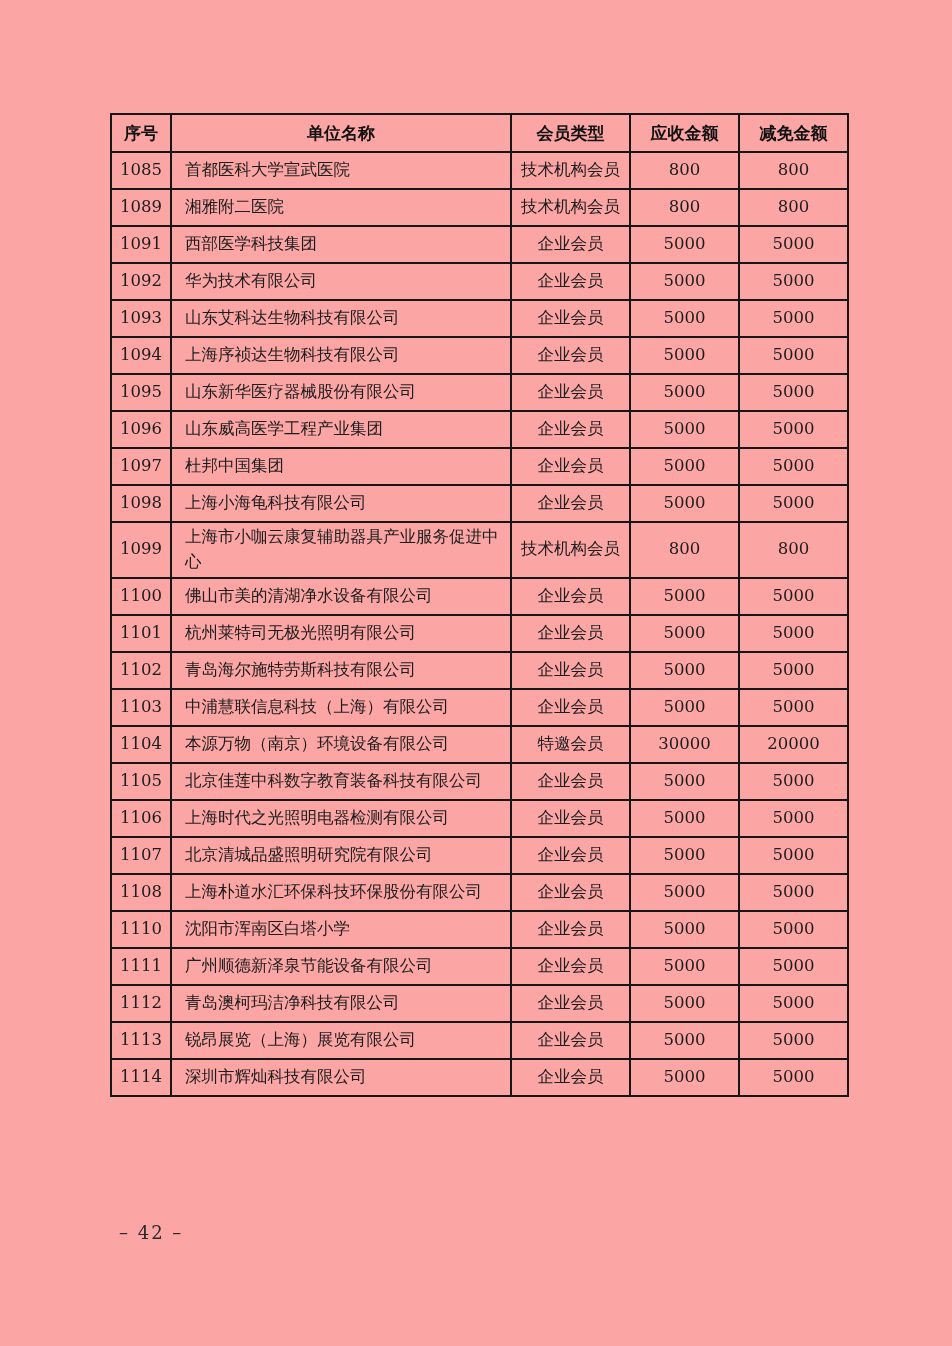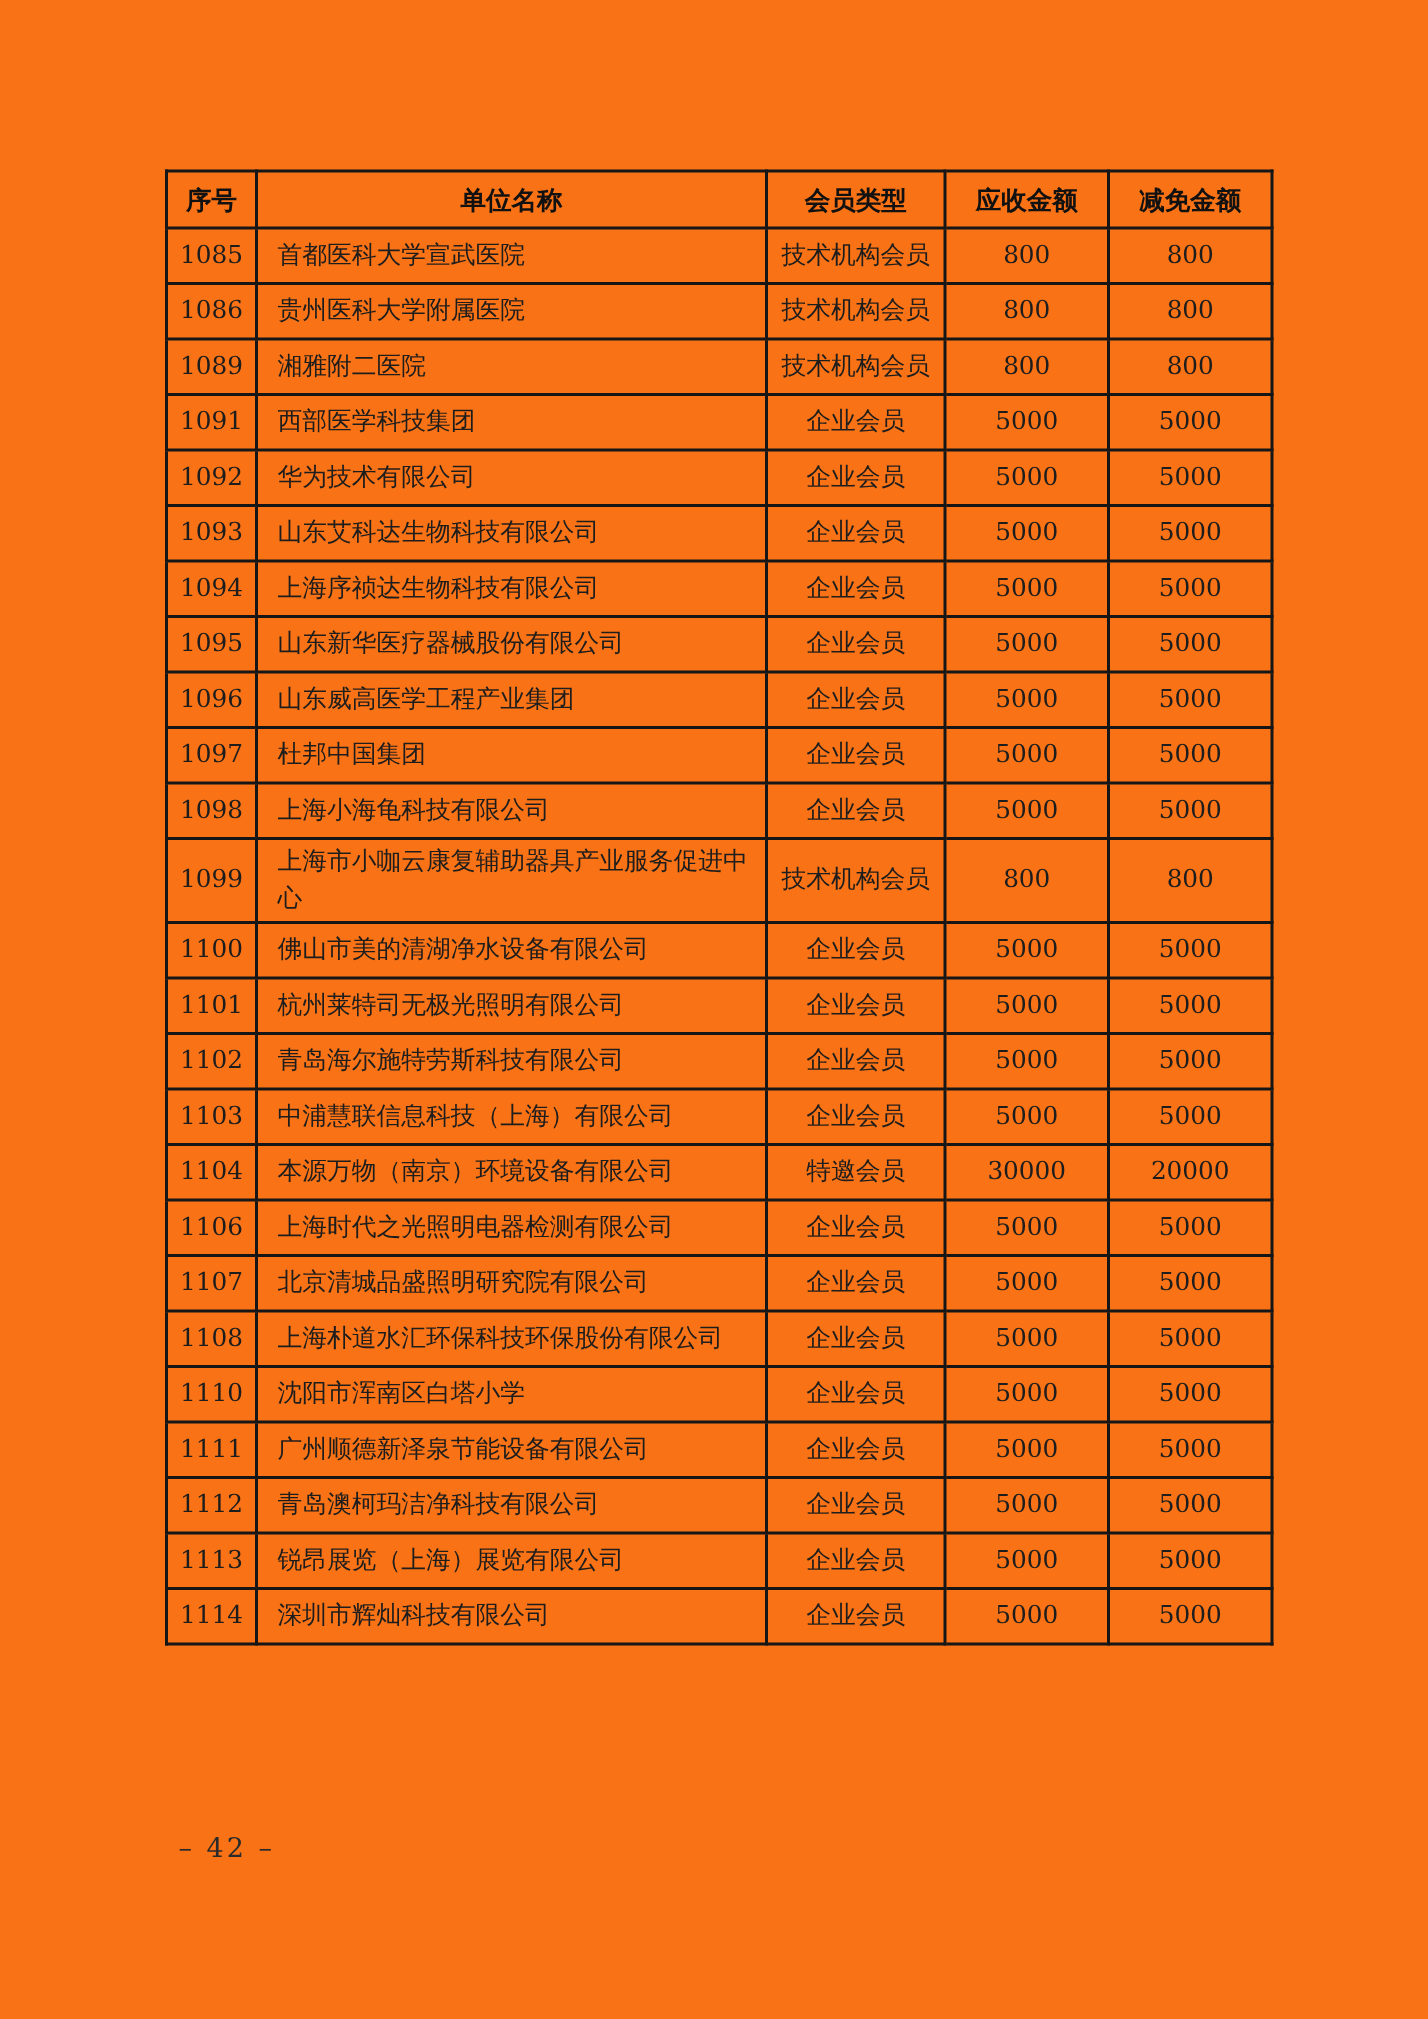--- a/index.html
+++ b/index.html
@@ -4,21 +4,21 @@
 <style>
   html, body {
     margin: 0;
     padding: 0;
     background: #ffffff;
   }
   .page {
     position: relative;
     width: 952px;
     height: 1346px;
-    background: #f97316;
+    background: #fca5a5;
     overflow: hidden;
   }
   table.member-table {
     position: absolute;
     left: 110px;
     top: 113px;
     width: 737px;
     border-collapse: collapse;
     table-layout: fixed;
   }
@@ -90,27 +90,20 @@
     </thead>
     <tbody>
         <tr>
           <td class="col-no">1085</td>
           <td class="col-name">首都医科大学宣武医院</td>
           <td class="col-type">技术机构会员</td>
           <td class="col-due">800</td>
           <td class="col-reduced">800</td>
         </tr>
         <tr>
-          <td class="col-no">1086</td>
-          <td class="col-name">贵州医科大学附属医院</td>
-          <td class="col-type">技术机构会员</td>
-          <td class="col-due">800</td>
-          <td class="col-reduced">800</td>
-        </tr>
-        <tr>
           <td class="col-no">1089</td>
           <td class="col-name">湘雅附二医院</td>
           <td class="col-type">技术机构会员</td>
           <td class="col-due">800</td>
           <td class="col-reduced">800</td>
         </tr>
         <tr>
           <td class="col-no">1091</td>
           <td class="col-name">西部医学科技集团</td>
           <td class="col-type">企业会员</td>
@@ -202,20 +195,27 @@
           <td class="col-reduced">5000</td>
         </tr>
         <tr>
           <td class="col-no">1104</td>
           <td class="col-name">本源万物（南京）环境设备有限公司</td>
           <td class="col-type">特邀会员</td>
           <td class="col-due">30000</td>
           <td class="col-reduced">20000</td>
         </tr>
         <tr>
+          <td class="col-no">1105</td>
+          <td class="col-name">北京佳莲中科数字教育装备科技有限公司</td>
+          <td class="col-type">企业会员</td>
+          <td class="col-due">5000</td>
+          <td class="col-reduced">5000</td>
+        </tr>
+        <tr>
           <td class="col-no">1106</td>
           <td class="col-name">上海时代之光照明电器检测有限公司</td>
           <td class="col-type">企业会员</td>
           <td class="col-due">5000</td>
           <td class="col-reduced">5000</td>
         </tr>
         <tr>
           <td class="col-no">1107</td>
           <td class="col-name">北京清城品盛照明研究院有限公司</td>
           <td class="col-type">企业会员</td>

